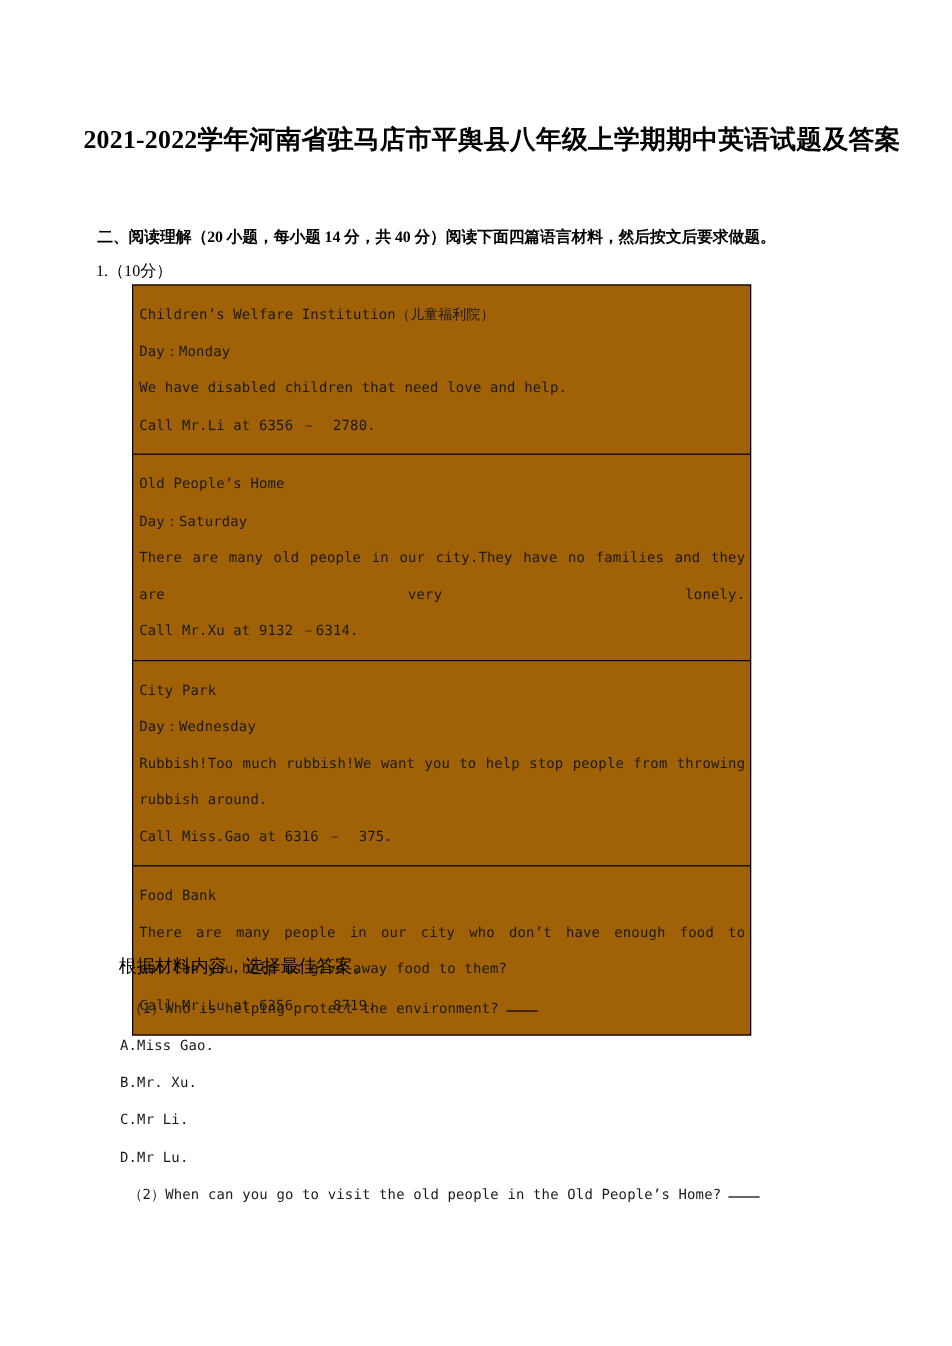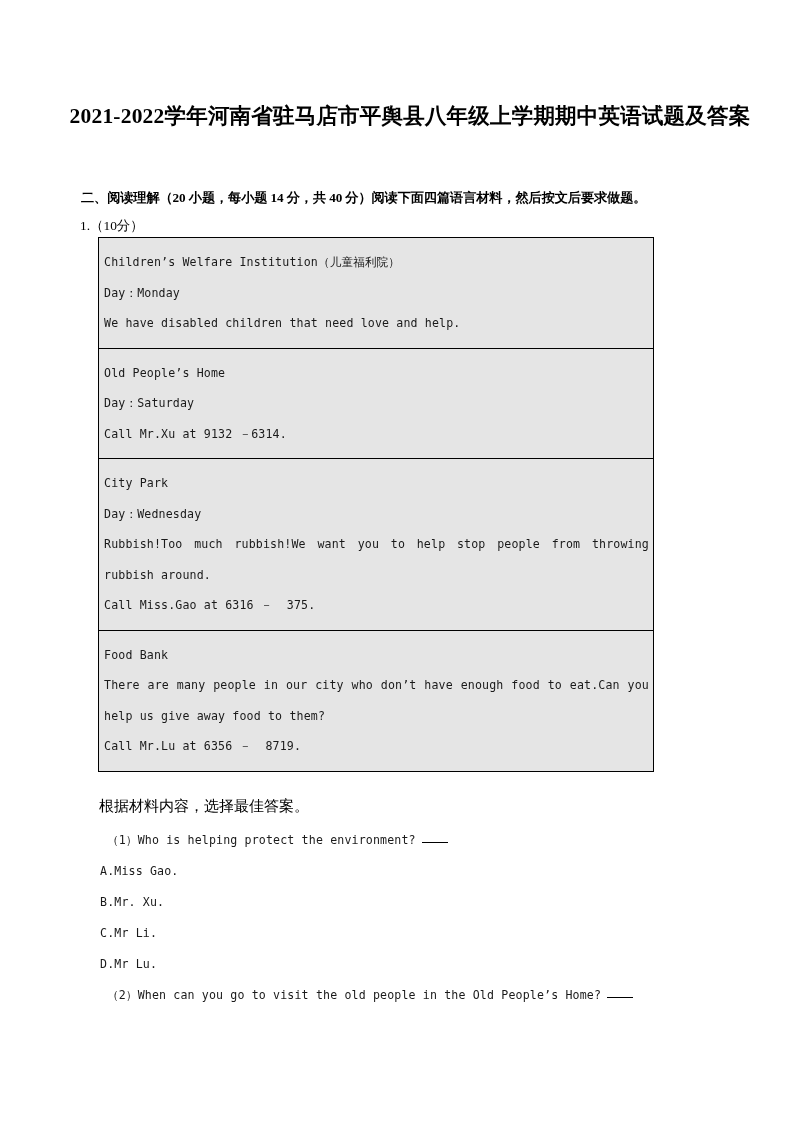--- a/index.html
+++ b/index.html
@@ -62,27 +62,27 @@
     top: 216px;
     font-family: "Liberation Serif", "DejaVu Serif", serif;
     font-size: 13.4px;
     line-height: 20px;
     text-align: center;
   }
 
   
   .material-table {
     position: absolute;
-    left: 86px;
+    left: 98px;
     top: 237px;
-    width: 556px;
+    width: 516px;
     border: 1.4px solid #000;
     border-collapse: collapse;
     box-sizing: border-box;
-    background: #e5e5e5;
+    background: #a16207;
   }
   .material-row {
     border-bottom: 1.4px solid #000;
     box-sizing: border-box;
     padding: 9px 4px 9px 5px;
   }
   .material-row:last-child {
     border-bottom: none;
   }
   .mline {
@@ -161,25 +161,27 @@
   <div class="section-header">二、阅读理解（20 小题，每小题 14 分，共 40 分）阅读下面四篇语言材料，然后按文后要求做题。</div>
 
   <div class="q-number">1.（10分）</div>
 
   <div class="material-table">
 
     <div class="material-row">
       <div class="mline">Children’s Welfare Institution（儿童福利院）</div>
       <div class="mline">Day：Monday</div>
       <div class="mline">We have disabled children that need love and help.</div>
+      <div class="mline">Call Mr.Li at 6356 －  2780.</div>
     </div>
 
     <div class="material-row">
       <div class="mline">Old People’s Home</div>
       <div class="mline">Day：Saturday</div>
+      <div class="mline justify">There are many old people in our city.They have no families and they are very lonely.</div>
       <div class="mline">Call Mr.Xu at 9132 －6314.</div>
     </div>
 
     <div class="material-row">
       <div class="mline">City Park</div>
       <div class="mline">Day：Wednesday</div>
       <div class="mline justify-multi">Rubbish!Too much rubbish!We want you to help stop people from throwing rubbish around.</div>
       <div class="mline">Call Miss.Gao at 6316 －  375.</div>
     </div>
 

